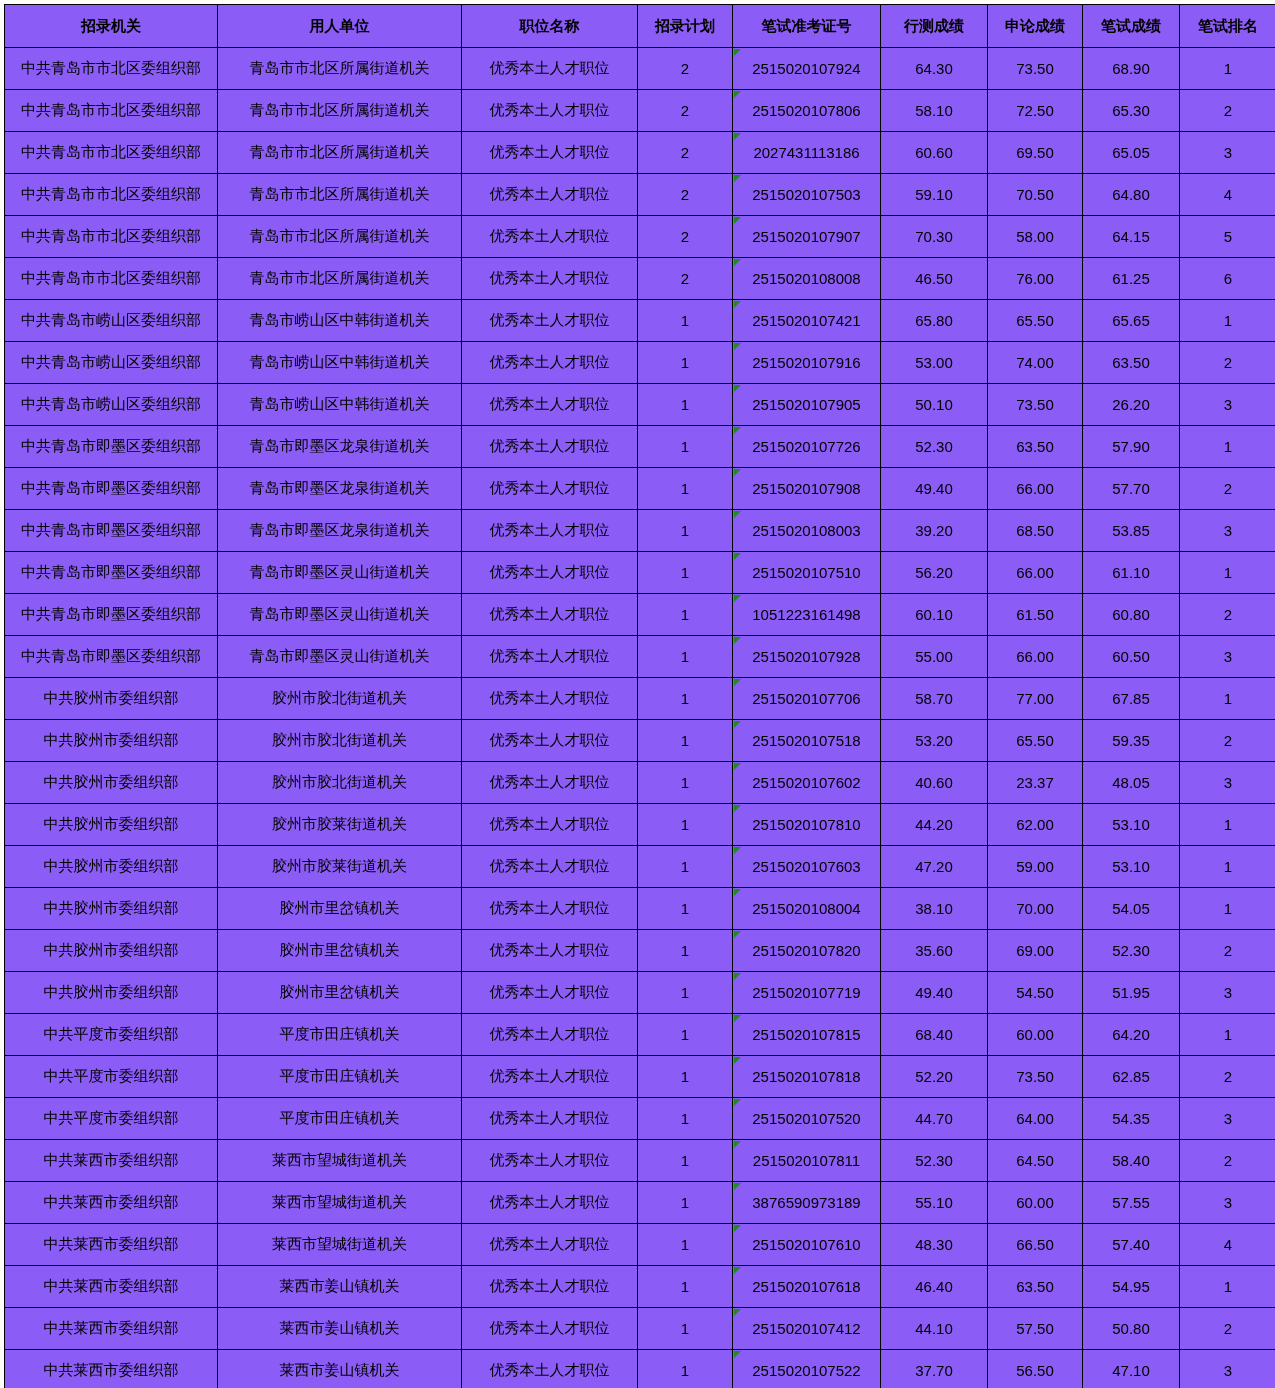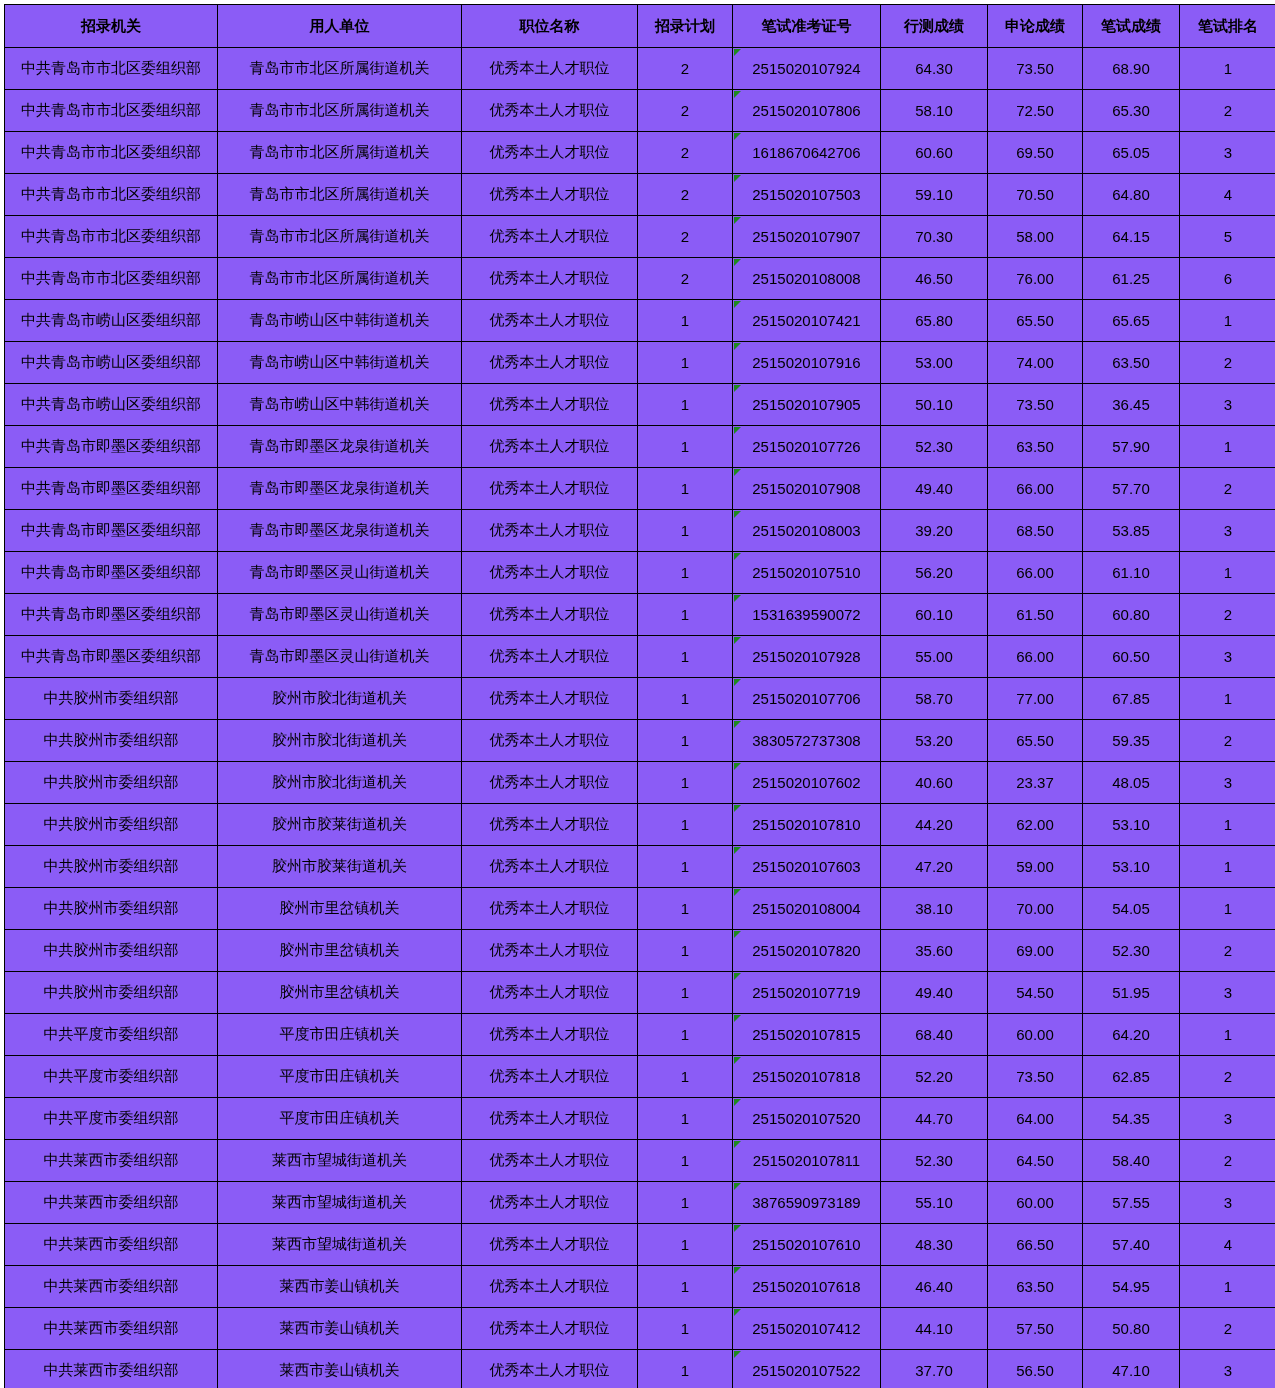--- a/index.html
+++ b/index.html
@@ -94,21 +94,21 @@
         <td>58.10</td>
         <td>72.50</td>
         <td>65.30</td>
         <td>2</td>
       </tr>
       <tr>
         <td>中共青岛市市北区委组织部</td>
         <td>青岛市市北区所属街道机关</td>
         <td>优秀本土人才职位</td>
         <td>2</td>
-        <td class="ticket"><span class="tri" style="border-left-color: rgb(31, 138, 31);"></span><span>1618670642706</span></td>
+        <td class="ticket"><span class="tri" style="border-left-color: rgb(31, 138, 31);"></span><span>2027431113186</span></td>
         <td>60.60</td>
         <td>69.50</td>
         <td>65.05</td>
         <td>3</td>
       </tr>
       <tr>
         <td>中共青岛市市北区委组织部</td>
         <td>青岛市市北区所属街道机关</td>
         <td>优秀本土人才职位</td>
         <td>2</td>
@@ -163,21 +163,21 @@
         <td>2</td>
       </tr>
       <tr>
         <td>中共青岛市崂山区委组织部</td>
         <td>青岛市崂山区中韩街道机关</td>
         <td>优秀本土人才职位</td>
         <td>1</td>
         <td class="ticket"><span class="tri" style="border-left-color: rgb(31, 138, 31);"></span><span>2515020107905</span></td>
         <td>50.10</td>
         <td>73.50</td>
-        <td>36.45</td>
+        <td>26.20</td>
         <td>3</td>
       </tr>
       <tr>
         <td>中共青岛市即墨区委组织部</td>
         <td>青岛市即墨区龙泉街道机关</td>
         <td>优秀本土人才职位</td>
         <td>1</td>
         <td class="ticket"><span class="tri" style="border-left-color: rgb(31, 138, 31);"></span><span>2515020107726</span></td>
         <td>52.30</td>
         <td>63.50</td>
@@ -215,21 +215,21 @@
         <td>56.20</td>
         <td>66.00</td>
         <td>61.10</td>
         <td>1</td>
       </tr>
       <tr>
         <td>中共青岛市即墨区委组织部</td>
         <td>青岛市即墨区灵山街道机关</td>
         <td>优秀本土人才职位</td>
         <td>1</td>
-        <td class="ticket"><span class="tri" style="border-left-color: rgb(31, 138, 31);"></span><span>1531639590072</span></td>
+        <td class="ticket"><span class="tri" style="border-left-color: rgb(31, 138, 31);"></span><span>1051223161498</span></td>
         <td>60.10</td>
         <td>61.50</td>
         <td>60.80</td>
         <td>2</td>
       </tr>
       <tr>
         <td>中共青岛市即墨区委组织部</td>
         <td>青岛市即墨区灵山街道机关</td>
         <td>优秀本土人才职位</td>
         <td>1</td>
@@ -248,21 +248,21 @@
         <td>58.70</td>
         <td>77.00</td>
         <td>67.85</td>
         <td>1</td>
       </tr>
       <tr>
         <td>中共胶州市委组织部</td>
         <td>胶州市胶北街道机关</td>
         <td>优秀本土人才职位</td>
         <td>1</td>
-        <td class="ticket"><span class="tri" style="border-left-color: rgb(31, 138, 31);"></span><span>3830572737308</span></td>
+        <td class="ticket"><span class="tri" style="border-left-color: rgb(31, 138, 31);"></span><span>2515020107518</span></td>
         <td>53.20</td>
         <td>65.50</td>
         <td>59.35</td>
         <td>2</td>
       </tr>
       <tr>
         <td>中共胶州市委组织部</td>
         <td>胶州市胶北街道机关</td>
         <td>优秀本土人才职位</td>
         <td>1</td>

